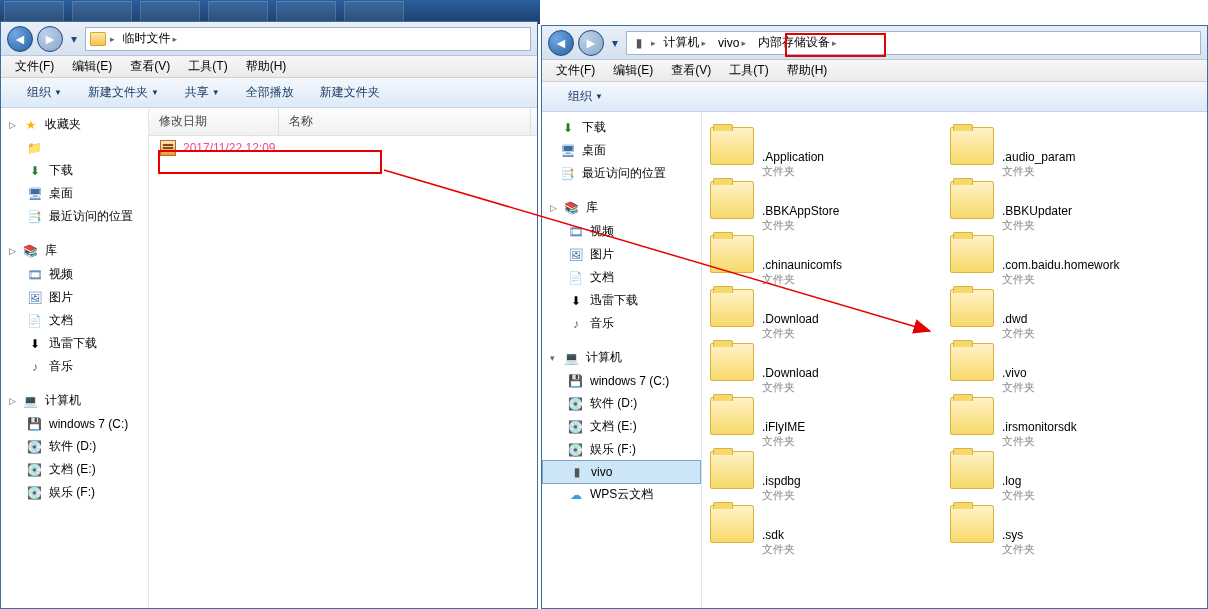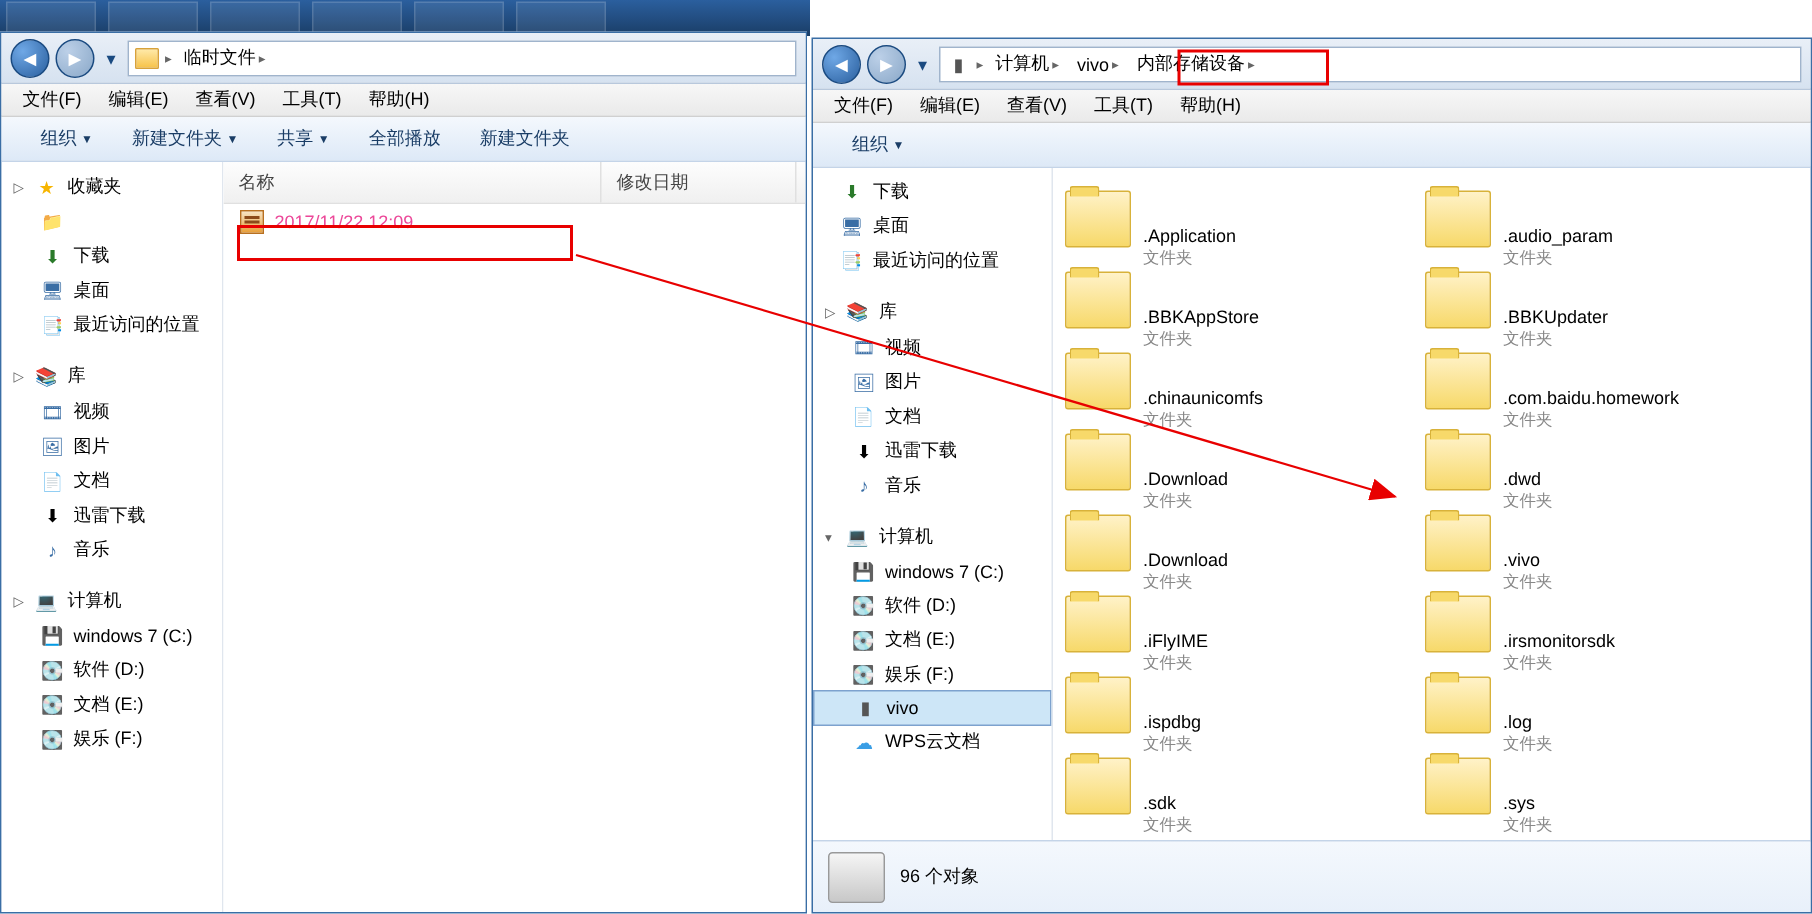--- a/index.html
+++ b/index.html
@@ -192,22 +192,22 @@
             <span>文档 (E:)</span>
           </div>
         <div class="side-item">
             <span class="ico ico-drive">💽</span>
             <span>娱乐 (F:)</span>
           </div>
       </div>
     </div>
     <div class="main">
       <div class="col-hd">
+        <div class="ch" style="width:130px">修改日期</div>
         <div class="ch" style="width:252px">名称</div>
-        <div class="ch" style="width:130px">修改日期</div>
       </div>
       <div class="file-row">
         <span class="fico">
             <span class="rar-ico"></span>
           </span>
         <span style="color:#ec4899">2017/11/22 12:09</span>
       </div>
     </div>
   </div>
 </div>
@@ -432,24 +432,20 @@
           <div class="fg-item">
             <div class="fg-ico"></div>
             <div class="fg-txt">
               <div class="t1">.sys</div>
               <div class="t2">文件夹</div>
             </div>
           </div>
         </div>
     </div>
   </div>
-  <div class="statusbar">
-    <div class="stat-ico stat-drive"></div>
-    <span>96 个对象</span>
-  </div>
 </div>
 
 <div class="highlight-box hl-file"></div>
 <div class="highlight-box hl-bc"></div>
 
 <svg class="arrow" style="left:0;top:0" width="1208" height="609">
   <defs>
       <marker id="ah" markerWidth="12" markerHeight="10" refX="11" refY="5" orient="auto">
         <path d="M0,0 L12,5 L0,10 Z" fill="#e80000"></path>
       </marker>

